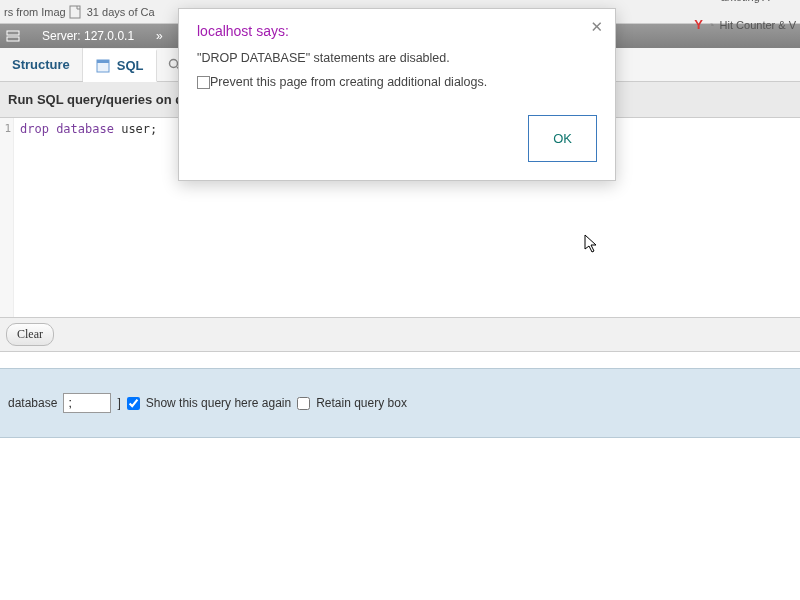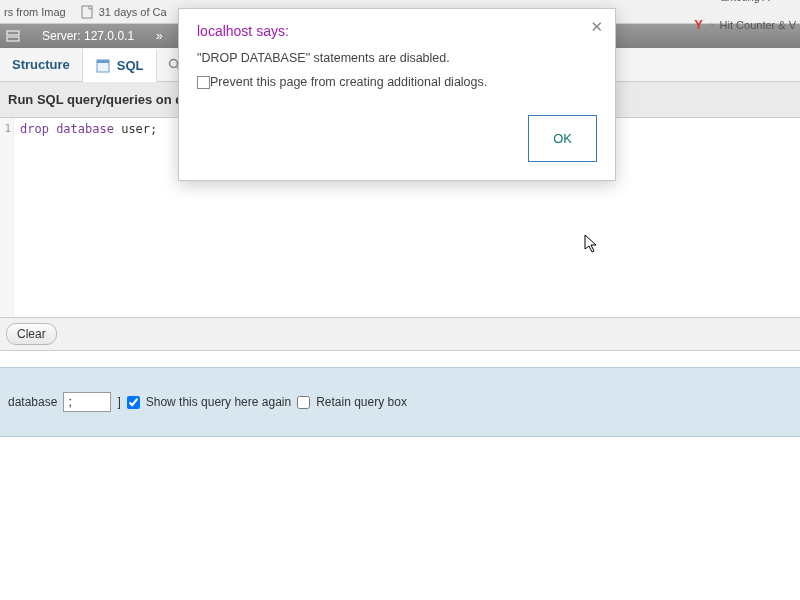--- a/index.html
+++ b/index.html
@@ -12,21 +12,21 @@
       overflow: hidden;
       position: relative;
     }
     
     .browser-tabs {
       height: 24px;
       background: #f1f1f1;
       display: flex;
       align-items: center;
       padding: 0 4px;
-      gap: 14px;
+      gap: 2px;
       color: #555;
       font-size: 11px;
       border-bottom: 1px solid #ccc;
       white-space: nowrap;
     }
     .browser-tab {
       display: flex;
       align-items: center;
       gap: 5px;
       cursor: pointer;
@@ -126,20 +126,21 @@
       border-bottom: 1px solid #ccc;
     }
     .btn {
       background: linear-gradient(#fdfdfd,#e6e6e6);
       border: 1px solid #bbb;
       border-radius: 10px;
       padding: 3px 10px;
       font-size: 12px;
       color: #333;
       cursor: pointer;
+      font-family: Liberation Serif, serif;
     }
     
     .delim-row {
       background: #d8e6f0;
       border-top: 1px solid #b8cad6;
       border-bottom: 1px solid #b8cad6;
       padding: 24px 8px;
       display: flex;
       align-items: center;
       gap: 6px;

